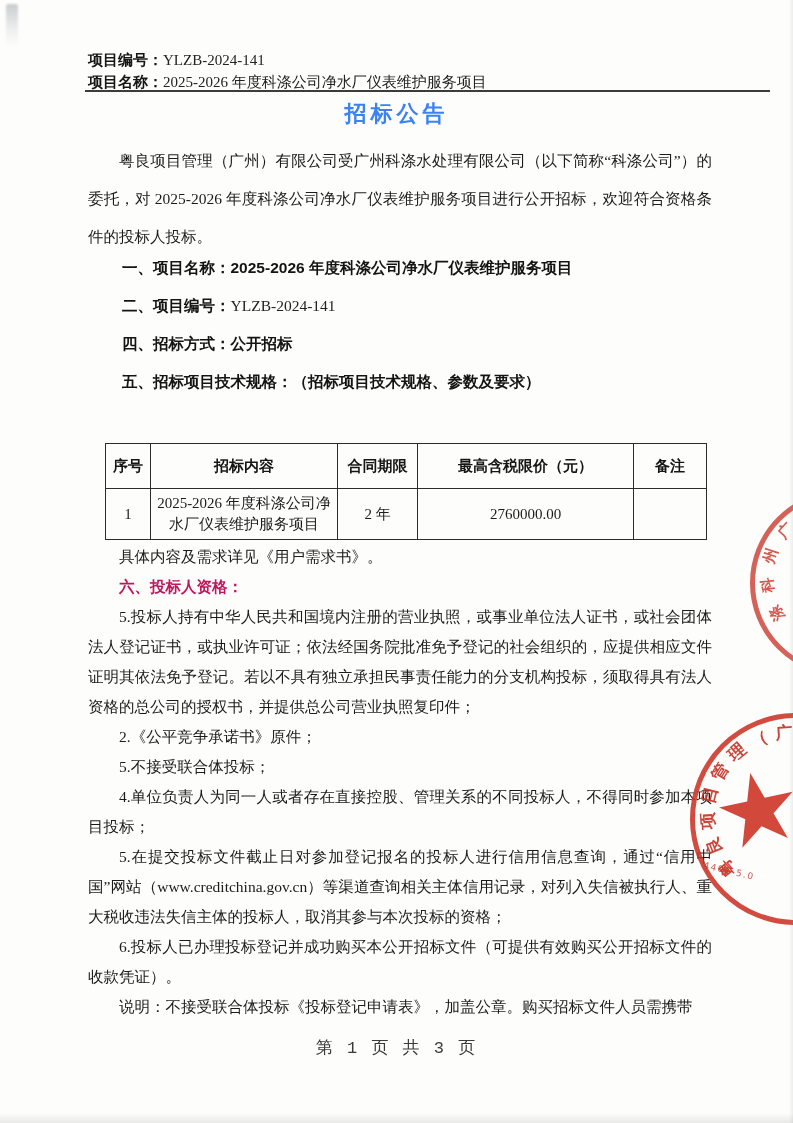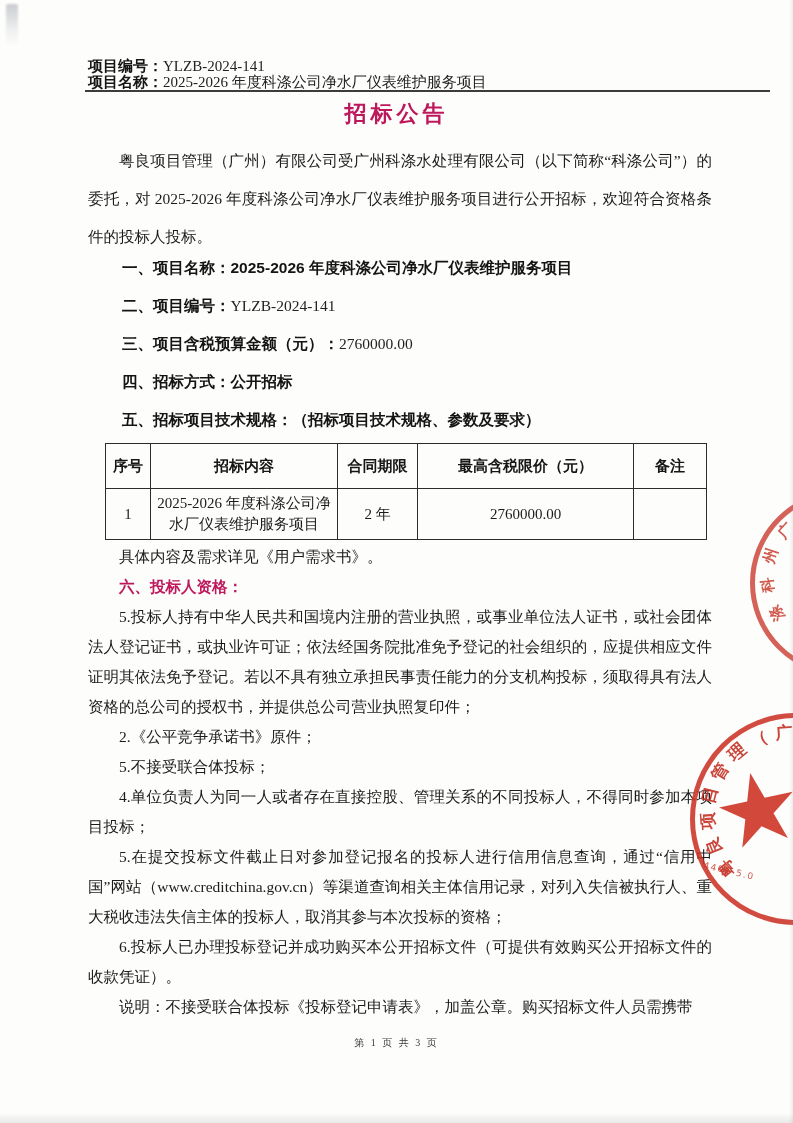--- a/index.html
+++ b/index.html
@@ -2,30 +2,30 @@
 <html><head>
 <meta charset="utf-8">
 <style>
   html,body{margin:0;padding:0;background:#fff;}
   .page{
     position:relative;width:793px;height:1123px;background:#fdfdfb;overflow:hidden;
     color:#1d1d1d;font-family:"Liberation Serif","DejaVu Serif",serif;
   }
   
   .hdr{position:absolute;left:88px;font-size:15px;line-height:18px;white-space:nowrap;}
-  .hdr-l1{top:57px;}
+  .hdr-l1{top:51px;}
   .hdr-l2{top:73px;}
   .hdr .lbl{font-family:"Liberation Sans","DejaVu Sans",sans-serif;font-weight:bold;color:#161616;}
   .hdr .val{color:#222;}
   .rule{position:absolute;left:85px;top:90px;width:685px;border-top:2px solid #3c3c3c;}
   
   .doc-title{
     position:absolute;left:0;top:100px;width:100%;margin:0;text-align:center;
     font-family:"Liberation Sans","DejaVu Sans",sans-serif;font-weight:bold;
-    font-size:22px;line-height:28px;letter-spacing:4px;color:#be185d;
+    font-size:22px;line-height:28px;letter-spacing:4px;color:#3b82f6;
   }
   
   .intro{
     position:absolute;left:88px;top:142px;width:624px;margin:0;
     font-size:15.5px;line-height:38px;text-indent:2em;text-align:justify;color:#1b1b1b;
   }
   
   .items{position:absolute;left:122px;top:249px;width:600px;}
   .item{height:38px;line-height:38px;font-size:15.5px;white-space:nowrap;}
   .item .lbl{font-family:"Liberation Sans","DejaVu Sans",sans-serif;font-weight:bold;color:#141414;}
@@ -37,21 +37,21 @@
     border:1.5px solid #2c2c2c;text-align:center;vertical-align:middle;
     padding:0 3px;overflow:hidden;
   }
   .tbl th{height:44px;font-size:15px;font-weight:bold;line-height:20px;color:#161616;}
   .tbl td{height:50px;font-size:15px;line-height:21px;color:#1c1c1c;}
   
   .body2{position:absolute;left:88px;top:542px;width:624px;font-size:15.5px;line-height:30px;text-align:justify;color:#1b1b1b;}
   .body2 p{margin:0;text-indent:2em;}
   .body2 .h6{font-family:"Liberation Sans","DejaVu Sans",sans-serif;font-weight:bold;color:#be185d;}
   
-  .footer{position:absolute;left:0;top:1036px;width:100%;text-align:center;font-size:10px;letter-spacing:2px;color:#3a3a3a;}
+  .footer{position:absolute;left:0;top:1036px;width:100%;text-align:center;font-size:17px;letter-spacing:2px;color:#3a3a3a;font-family:Liberation Mono, monospace;}
   
   .stamp-ring{position:absolute;border-radius:50%;pointer-events:none;}
   .stamp1-ring{left:750px;top:490px;width:176px;height:176px;border:5px solid rgba(200,54,42,.78);}
   .stamp2-ring{left:690px;top:713px;width:202px;height:202px;border:5px solid rgba(203,50,38,.88);}
   .stamp-char{
     position:absolute;font-family:"Liberation Sans","DejaVu Sans",sans-serif;font-weight:bold;
     font-size:17px;color:rgba(197,48,36,.9);transform:translate(-50%,-50%) rotate(var(--r));
     pointer-events:none;white-space:pre;
   }
   .s1c{font-size:15px;color:rgba(200,55,42,.82);}
@@ -98,23 +98,20 @@
   <h1 class="doc-title">招标公告</h1>
 
   <p class="intro">粤良项目管理（广州）有限公司受广州科涤水处理有限公司（以下简称“科涤公司”）的委托，对 2025-2026 年度科涤公司净水厂仪表维护服务项目进行公开招标，欢迎符合资格条件的投标人投标。</p>
 
   <div class="items">
     <div class="item">
       <span class="lbl">一、项目名称：</span><span class="v-bold">2025-2026 年度科涤公司净水厂仪表维护服务项目</span>
     </div>
     <div class="item">
       <span class="lbl">二、项目编号：</span><span class="v-reg">YLZB-2024-141</span>
-    </div>
-    <div class="item">
-      <span class="lbl">三、项目含税预算金额（元）：</span><span class="v-reg">2760000.00</span>
     </div>
     <div class="item">
       <span class="lbl">四、招标方式：</span><span class="v-bold">公开招标</span>
     </div>
     <div class="item">
       <span class="lbl">五、招标项目技术规格：</span><span class="v-bold">（招标项目技术规格、参数及要求）</span>
     </div>
   </div>
 
   <table class="tbl">

